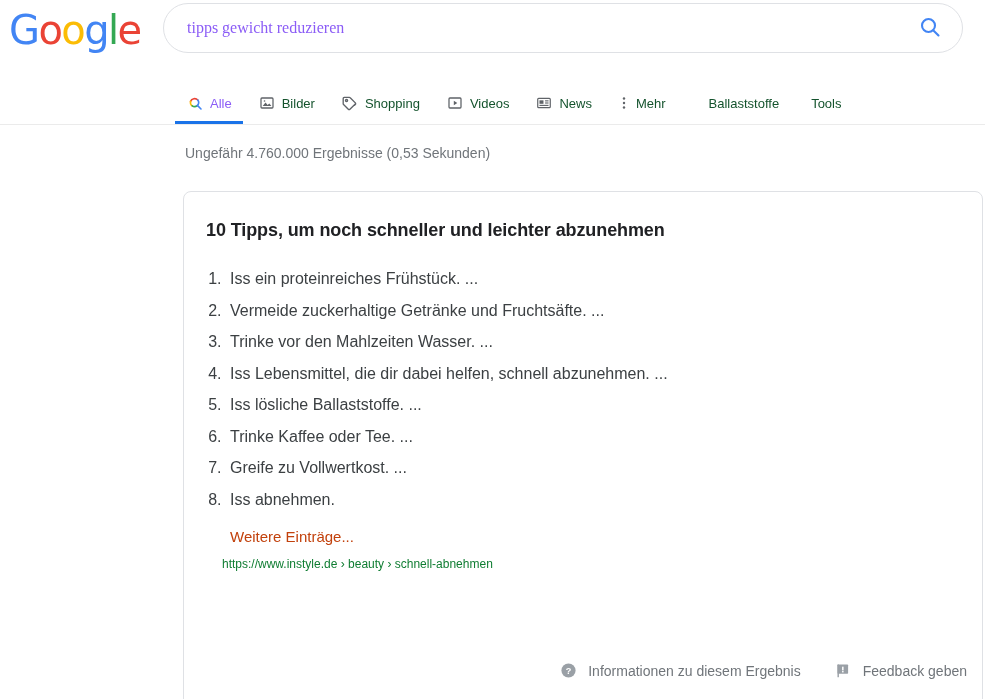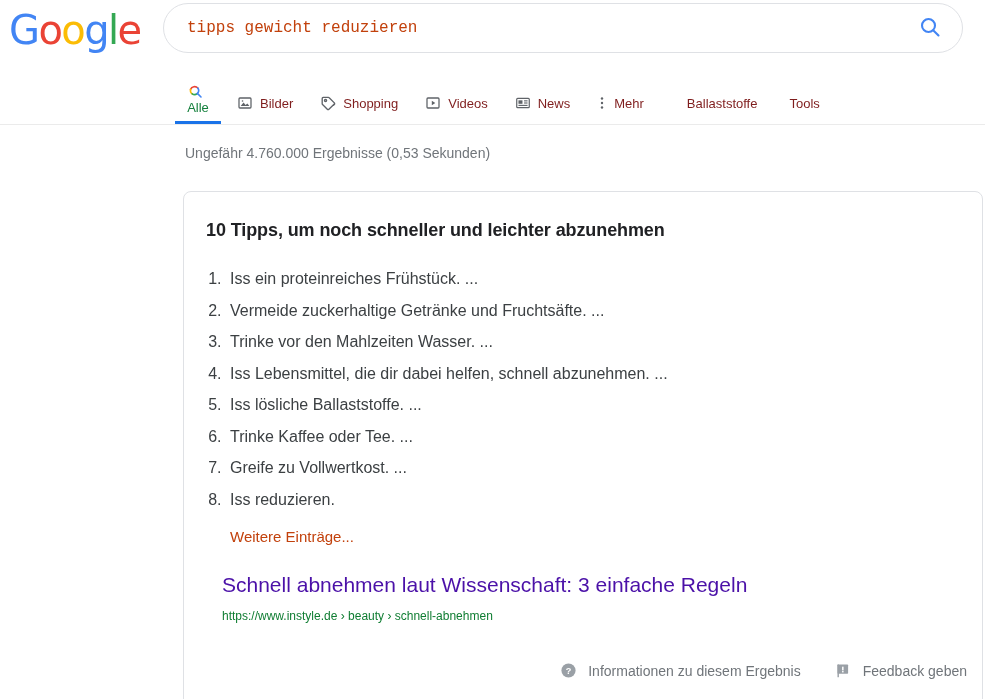--- a/index.html
+++ b/index.html
@@ -42,23 +42,23 @@
     border-radius: 25px;
     background: #fff;
     display: flex;
     align-items: center;
   }
   .search-input {
     flex: 1;
     border: none;
     outline: none;
     background: transparent;
-    font-family: Liberation Mono, monospace;
+    font-family: Liberation Serif, serif;
     font-size: 16px;
-    color: #c2410c;
+    color: #8b5cf6;
     padding: 0 0 0 23px;
     height: 28px;
   }
   .search-btn {
     width: 56px;
     height: 44px;
     border: none;
     background: transparent;
     cursor: pointer;
     display: flex;
@@ -81,33 +81,33 @@
     border-bottom: 1px solid #ebebeb;
   }
   .tab {
     display: flex;
     align-items: center;
     height: 42px;
     padding: 0 11px;
     margin-right: 4px;
     cursor: pointer;
     font-size: 13px;
-    color: #7f1d1d;
+    color: #14532d;
     position: relative;
     white-space: nowrap;
   }
   .tab .tab-ico {
     display: inline-flex;
     align-items: center;
     justify-content: center;
     width: 18px;
     height: 18px;
     margin-right: 6px;
   }
-  .tab.active { color: #15803d; flex-direction: column; }
+  .tab.active { color: #8b5cf6; }
   .tab.active::after {
     content: "";
     position: absolute;
     left: 0; right: 0; bottom: 0;
     height: 3px;
     background: #1a73e8;
   }
   .tab.plain { padding: 0 14px; }
   .tab-sep { flex: 0 0 14px; }
 
@@ -314,26 +314,25 @@
   <div class="card-title">10 Tipps, um noch schneller und leichter abzunehmen</div>
 
   <ol class="tip-list">
     <li>Iss ein proteinreiches Frühstück. ...</li>
     <li>Vermeide zuckerhaltige Getränke und Fruchtsäfte. ...</li>
     <li>Trinke vor den Mahlzeiten Wasser. ...</li>
     <li>Iss Lebensmittel, die dir dabei helfen, schnell abzunehmen. ...</li>
     <li>Iss lösliche Ballaststoffe. ...</li>
     <li>Trinke Kaffee oder Tee. ...</li>
     <li>Greife zu Vollwertkost. ...</li>
-    <li>Iss reduzieren.</li>
+    <li>Iss abnehmen.</li>
   </ol>
 
   <a class="more-link">Weitere Einträge...</a>
 
-  <a class="result-title">Schnell abnehmen laut Wissenschaft: 3 einfache Regeln</a>
 
   <div class="result-url">https://www.instyle.de › beauty › schnell-abnehmen</div>
 
 </div>
 
 <div class="footer">
 
   <div class="foot-item">
     <span class="f-ico">
       <svg width="17" height="17" viewBox="0 0 24 24">

